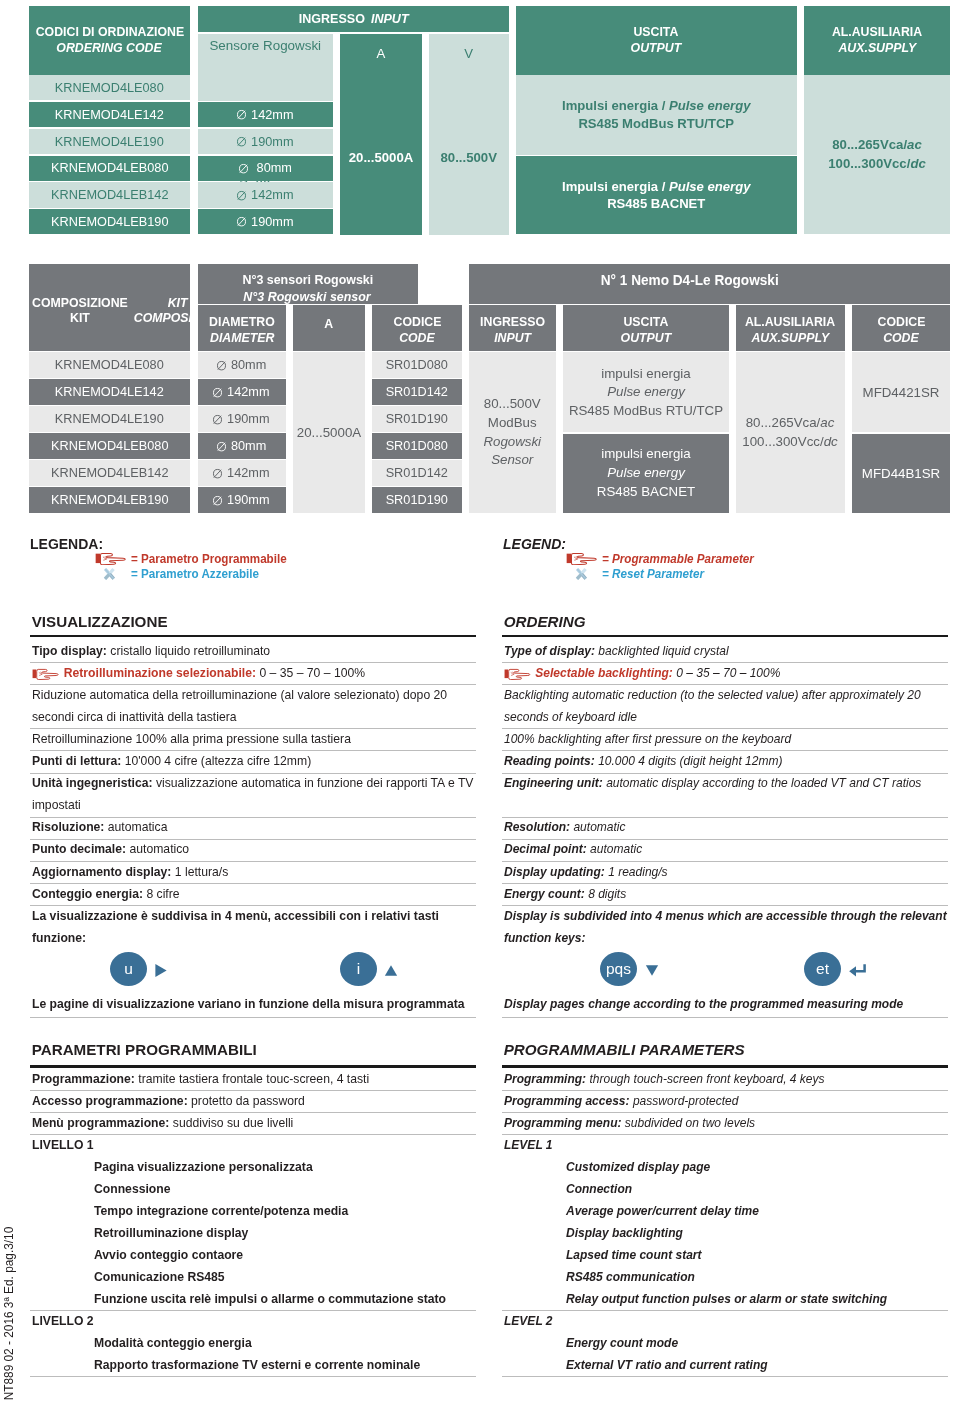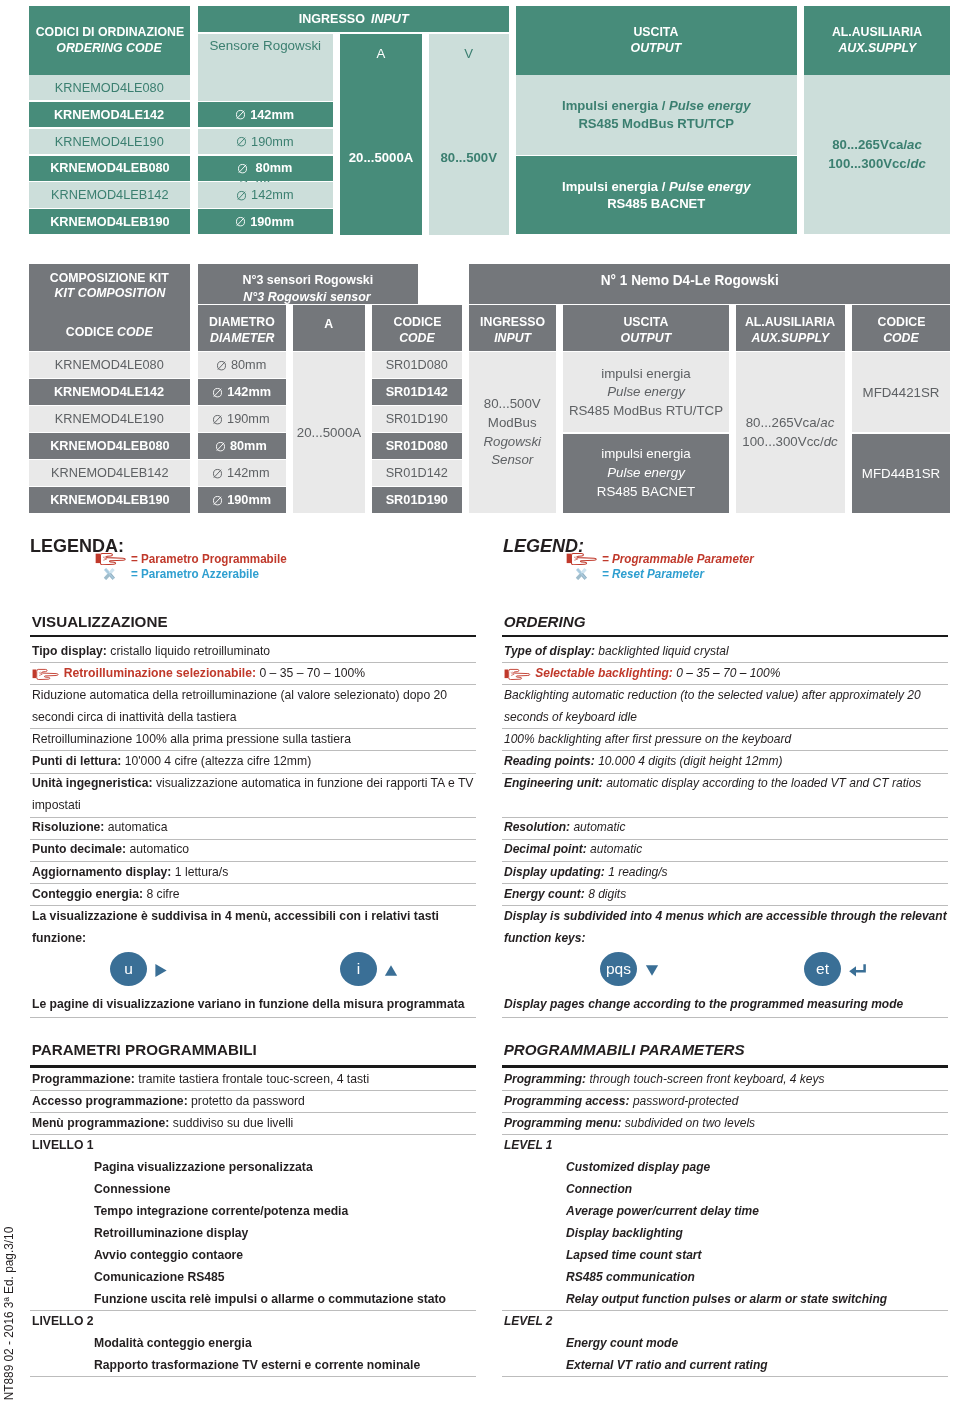--- a/index.html
+++ b/index.html
@@ -7,40 +7,40 @@
   body{font-family:"Liberation Sans",sans-serif;color:#231f20;position:relative;overflow:hidden;-webkit-font-smoothing:antialiased;}
   .cell{position:absolute;display:flex;align-items:center;justify-content:center;text-align:center;line-height:1.16;}
   
   .g-dark{background:#478c7a;color:#fff;}
   .g-light{background:#ccdeda;color:#3b7f70;}
   .t1hdr{font-size:13.1px;font-weight:bold;flex-direction:column;line-height:1.28;}
   .t1hdr>*{transform:scaleX(0.94);}
   .t1hdr i{font-style:italic;}
   .t1code{font-size:13.4px;}
   .t1code>*{display:inline-block;transform:scaleX(0.95);}
-  .t1code.b{font-weight:bold;}
+  .t1code.b{font-weight:normal;}
   
   .k-dark{background:#74777b;color:#fff;}
   .k-light{background:#e9e9e9;color:#5e6164;}
 
   .t1banner{font-size:13.2px;font-weight:bold;}
   .t1banner>*{display:inline-block;transform:scaleX(0.95);}
   .t1banner i{font-style:italic;}
   .t1sens{flex-direction:column;justify-content:flex-start;padding-top:4px;}
   .t1sens .s1{font-size:13.4px;}
   .t1sens .s2{font-size:13.4px;font-weight:bold;font-style:italic;}
   .t1sens .s3{font-size:13.4px;margin-top:12px;}
   .t1AV .avh{font-size:13.2px;margin-top:12.5px;}
   .t1AV .avv{font-size:13.2px;font-weight:bold;margin-top:89px;}
   .t1out{flex-direction:column;font-size:13.1px;font-weight:bold;line-height:1.35;}
   .t1out i{font-style:italic;}
   .t1aux{flex-direction:column;font-size:13.2px;font-weight:bold;line-height:1.4;}
   .t1aux i{font-style:italic;}
 
-  .t2kit{flex-direction:column;font-size:13.1px;font-weight:bold;justify-content:flex-start;padding-top:6px;line-height:1.18;}
+  .t2kit{font-size:13.1px;font-weight:bold;justify-content:flex-start;padding-top:6px;line-height:1.18;}
   .t2kit>*{transform:scaleX(0.94);}
   .t2kit .l2{font-style:italic;}
   .t2kit .l3{margin-top:23px;display:block;}
   .t2kit .l3 i{font-style:italic;}
   .t2banner,.t2banner2{flex-direction:column;font-size:13.1px;font-weight:bold;line-height:1.3;justify-content:flex-start;padding-top:7px;}
   .t2banner>*{transform:scaleX(0.95);}
   .t2banner2{font-size:14.2px;}
   .t2banner2>*{transform:scaleX(0.96);}
   .t2banner i{font-style:italic;}
   .t2sub{flex-direction:column;font-size:13.1px;font-weight:bold;justify-content:flex-end;padding-bottom:4px;line-height:1.25;}
@@ -50,21 +50,21 @@
   .t2aval{font-size:13.3px;}
   .t2in{flex-direction:column;font-size:13.3px;line-height:1.42;}
   .t2in .it{font-style:italic;}
   .t2out{flex-direction:column;font-size:13.3px;line-height:1.4;}
   .t2out i{font-style:italic;}
   .t2aux{flex-direction:column;font-size:13.3px;line-height:1.42;}
   .t2aux i{font-style:italic;}
   .t2mfd{font-size:13.3px;}
 
   
-  .legtitle{position:absolute;font-size:18px;font-weight:bold;}
+  .legtitle{position:absolute;font-size:14px;font-weight:bold;}
   .legtitle.en{font-style:italic;}
   .legrow{position:absolute;display:flex;align-items:center;height:14px;}
   .lgtxtw{position:absolute;display:flex;align-items:center;height:14px;}
   .handicon{width:34px;height:13.2px;flex:none;display:block;}
   .handicon.inline{display:inline-block;vertical-align:-2.5px;margin-right:-1px;width:31px;height:12px;}
   .xicon{width:17px;height:14px;flex:none;}
   .lgtxt{font-size:12.4px;font-weight:bold;white-space:nowrap;transform:scaleX(0.94);transform-origin:0 50%;}
   .leg-en .lgtxt{font-style:italic;}
   .red{color:#c0392b;}
   .blue{color:#2f9fd0;}

